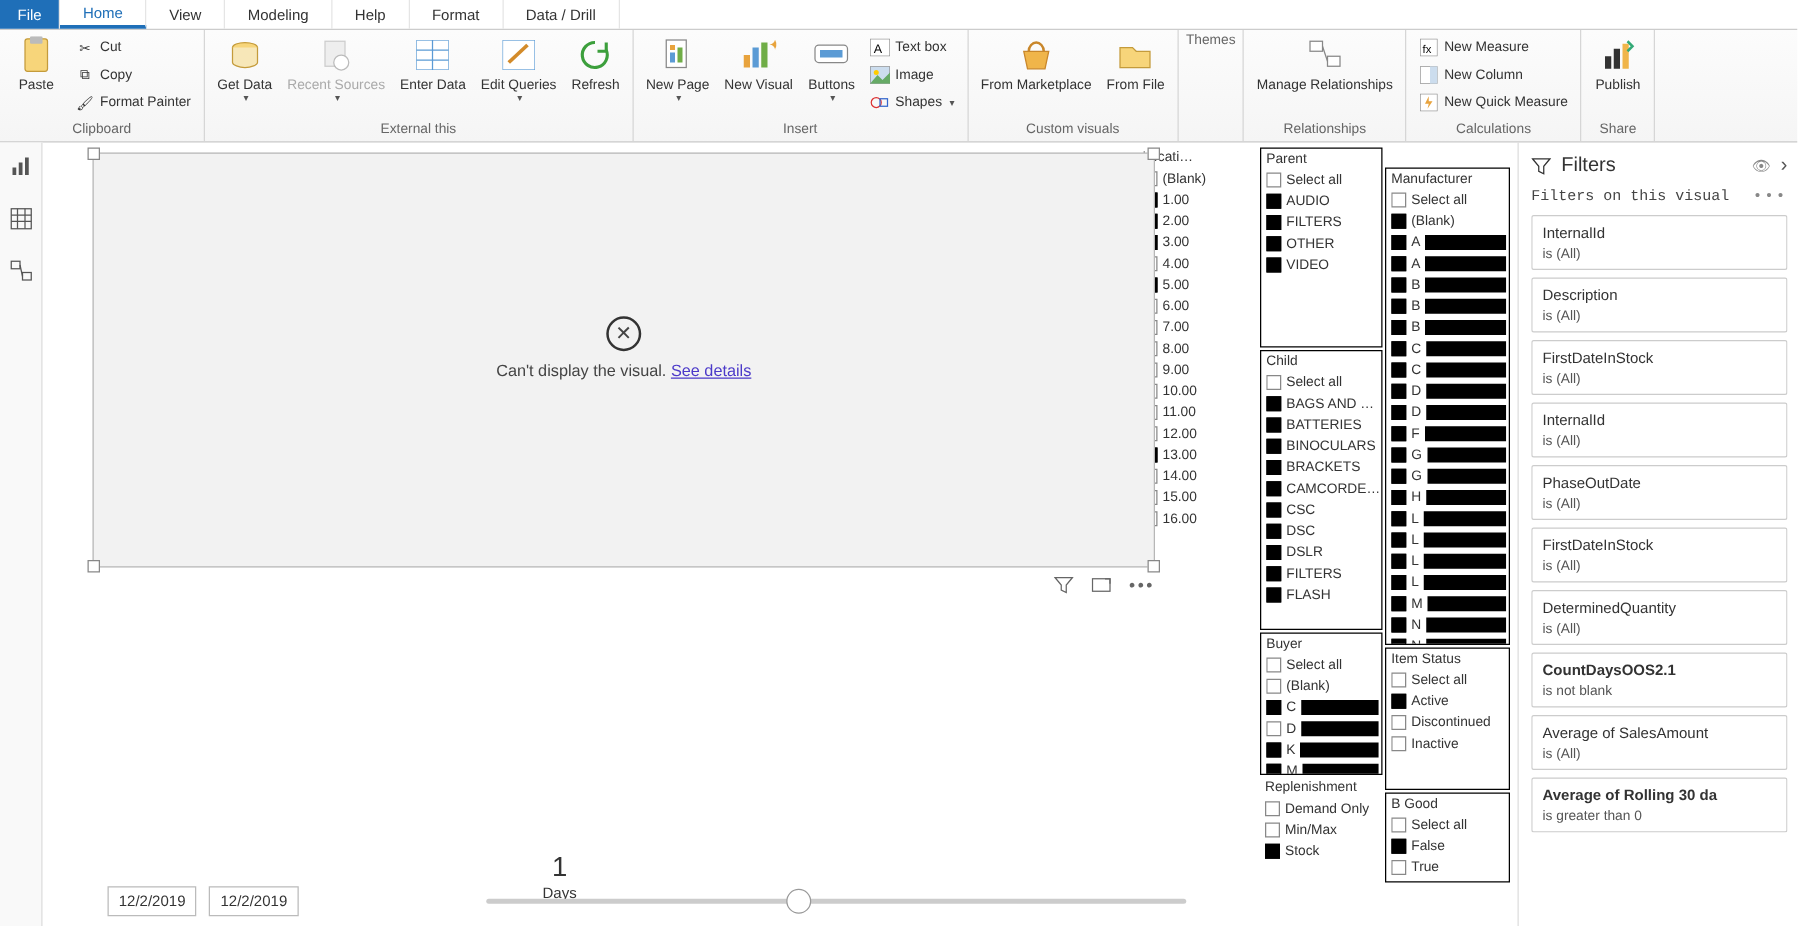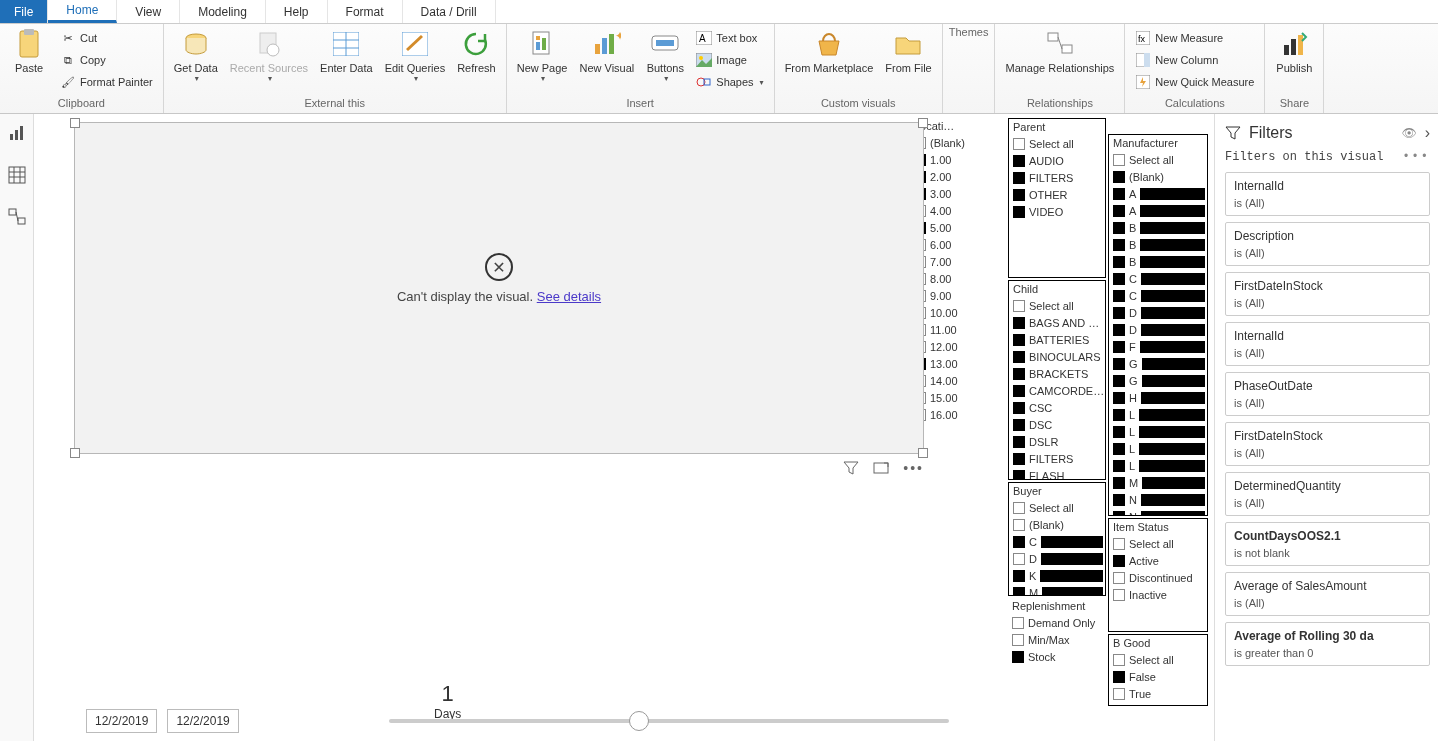--- a/index.html
+++ b/index.html
@@ -478,21 +478,21 @@
             <div class="chk-row">
               <span class="chk sel"></span>
               <span>OTHER</span>
             </div>
             <div class="chk-row">
               <span class="chk sel"></span>
               <span>VIDEO</span>
             </div>
           </div>
       </div>
-      <div class="slicer" style="width:98px;height:200px">
+      <div class="slicer" style="width:98px;height:224px">
         <div class="slicer-title">Child</div>
         <div class="slicer-body" id="sl-child">
             <div class="chk-row">
               <span class="chk selall"></span>
               <span>Select all</span>
             </div>
             <div class="chk-row">
               <span class="chk sel"></span>
               <span>BAGS AND …</span>
             </div>

